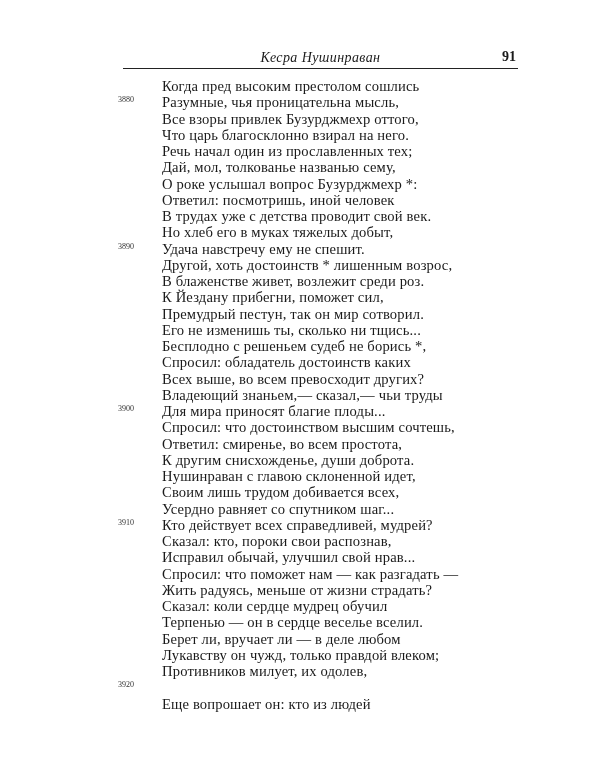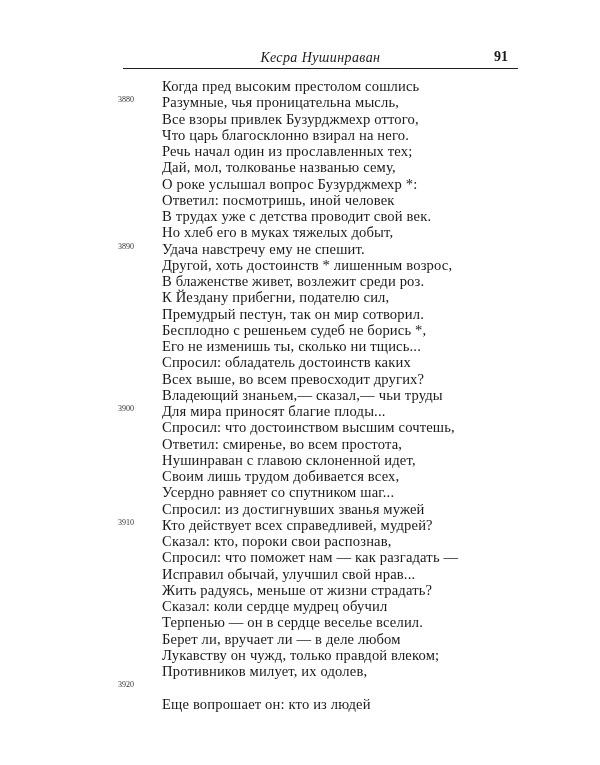--- a/index.html
+++ b/index.html
@@ -2,21 +2,21 @@
 <html><head>
 <meta charset="utf-8">
 <style>
   html, body { margin: 0; padding: 0; background: #ffffff; }
   body { width: 600px; height: 765px; position: relative; overflow: hidden;
          font-family: "DejaVu Serif", "Liberation Serif", serif; color: #1a1a1a; }
   .page { position: absolute; left: 0; top: 0; width: 600px; height: 765px; }
   .running-head { position: absolute; left: 123px; top: 48px; width: 395px; height: 20px; }
   .running-title { position: absolute; left: 0; right: 0; text-align: center; top: 2px;
                    font-family: "Liberation Serif", serif; font-style: italic; font-size: 14px; letter-spacing: 0.4px; }
-  .page-number { position: absolute; right: 10px; top: 1px; font-family: "Liberation Serif", serif;
+  .page-number { position: absolute; right: 2px; top: 1px; font-family: "Liberation Serif", serif;
                  font-weight: bold; font-size: 14px; }
   .head-rule { position: absolute; left: 123px; top: 68px; width: 395px; height: 0;
                border-top: 1px solid #222; }
   .poem { position: absolute; left: 162px; top: 78px; width: 360px; }
   .line { position: relative; height: 16.25px; line-height: 16.25px; font-family: "Liberation Serif", serif;
           font-size: 14.6px; white-space: nowrap; letter-spacing: 0.15px; }
   .line-number { position: absolute; left: -44px; top: -2px; font-size: 8px; font-family: "Liberation Serif", serif;
                  color: #333; letter-spacing: 0; }
 </style>
 </head>
@@ -36,38 +36,38 @@
       <div class="line"><span>Что царь благосклонно взирал на него.</span></div>
       <div class="line"><span>Речь начал один из прославленных тех;</span></div>
       <div class="line"><span>Дай, мол, толкованье названью сему,</span></div>
       <div class="line"><span>О роке услышал вопрос Бузурджмехр *:</span></div>
       <div class="line"><span>Ответил: посмотришь, иной человек</span></div>
       <div class="line"><span>В трудах уже с детства проводит свой век.</span></div>
       <div class="line"><span>Но хлеб его в муках тяжелых добыт,</span></div>
       <div class="line"><span>Удача навстречу ему не спешит.</span><span class="line-number">3890</span></div>
       <div class="line"><span>Другой, хоть достоинств * лишенным возрос,</span></div>
       <div class="line"><span>В блаженстве живет, возлежит среди роз.</span></div>
-      <div class="line"><span>К Йездану прибегни, подателю сил,</span></div>
+      <div class="line"><span>К Йездану прибегни, поможет сил,</span></div>
       <div class="line"><span>Премудрый пестун, так он мир сотворил.</span></div>
+      <div class="line"><span>Его не изменишь ты, сколько ни тщись...</span></div>
       <div class="line"><span>Бесплодно с решеньем судеб не борись *,</span></div>
-      <div class="line"><span>Его не изменишь ты, сколько ни тщись...</span></div>
       <div class="line"><span>Спросил: обладатель достоинств каких</span></div>
       <div class="line"><span>Всех выше, во всем превосходит других?</span></div>
       <div class="line"><span>Владеющий знаньем,— сказал,— чьи труды</span></div>
       <div class="line"><span>Для мира приносят благие плоды...</span><span class="line-number">3900</span></div>
       <div class="line"><span>Спросил: что достоинством высшим сочтешь,</span></div>
       <div class="line"><span>Ответил: смиренье, во всем простота,</span></div>
+      <div class="line"><span>К другим снисхожденье, души доброта.</span></div>
       <div class="line"><span>Нушинраван с главою склоненной идет,</span></div>
       <div class="line"><span>Своим лишь трудом добивается всех,</span></div>
       <div class="line"><span>Усердно равняет со спутником шаг...</span></div>
-      <div class="line"><span>Спросил: из достигнувших званья мужей</span></div>
       <div class="line"><span>Кто действует всех справедливей, мудрей?</span><span class="line-number">3910</span></div>
       <div class="line"><span>Сказал: кто, пороки свои распознав,</span></div>
+      <div class="line"><span>Исправил обычай, улучшил свой нрав...</span></div>
       <div class="line"><span>Спросил: что поможет нам — как разгадать —</span></div>
-      <div class="line"><span>Исправил обычай, улучшил свой нрав...</span></div>
       <div class="line"><span>Жить радуясь, меньше от жизни страдать?</span></div>
       <div class="line"><span>Сказал: коли сердце мудрец обучил</span></div>
       <div class="line"><span>Терпенью — он в сердце веселье вселил.</span></div>
       <div class="line"><span>Берет ли, вручает ли — в деле любом</span></div>
       <div class="line"><span>Лукавству он чужд, только правдой влеком;</span></div>
       <div class="line"><span>Противников милует, их одолев,</span></div>
       <div class="line"><span class="line-number">3920</span></div>
       <div class="line"><span>Еще вопрошает он: кто из людей</span></div>
     </div>
 </div>

